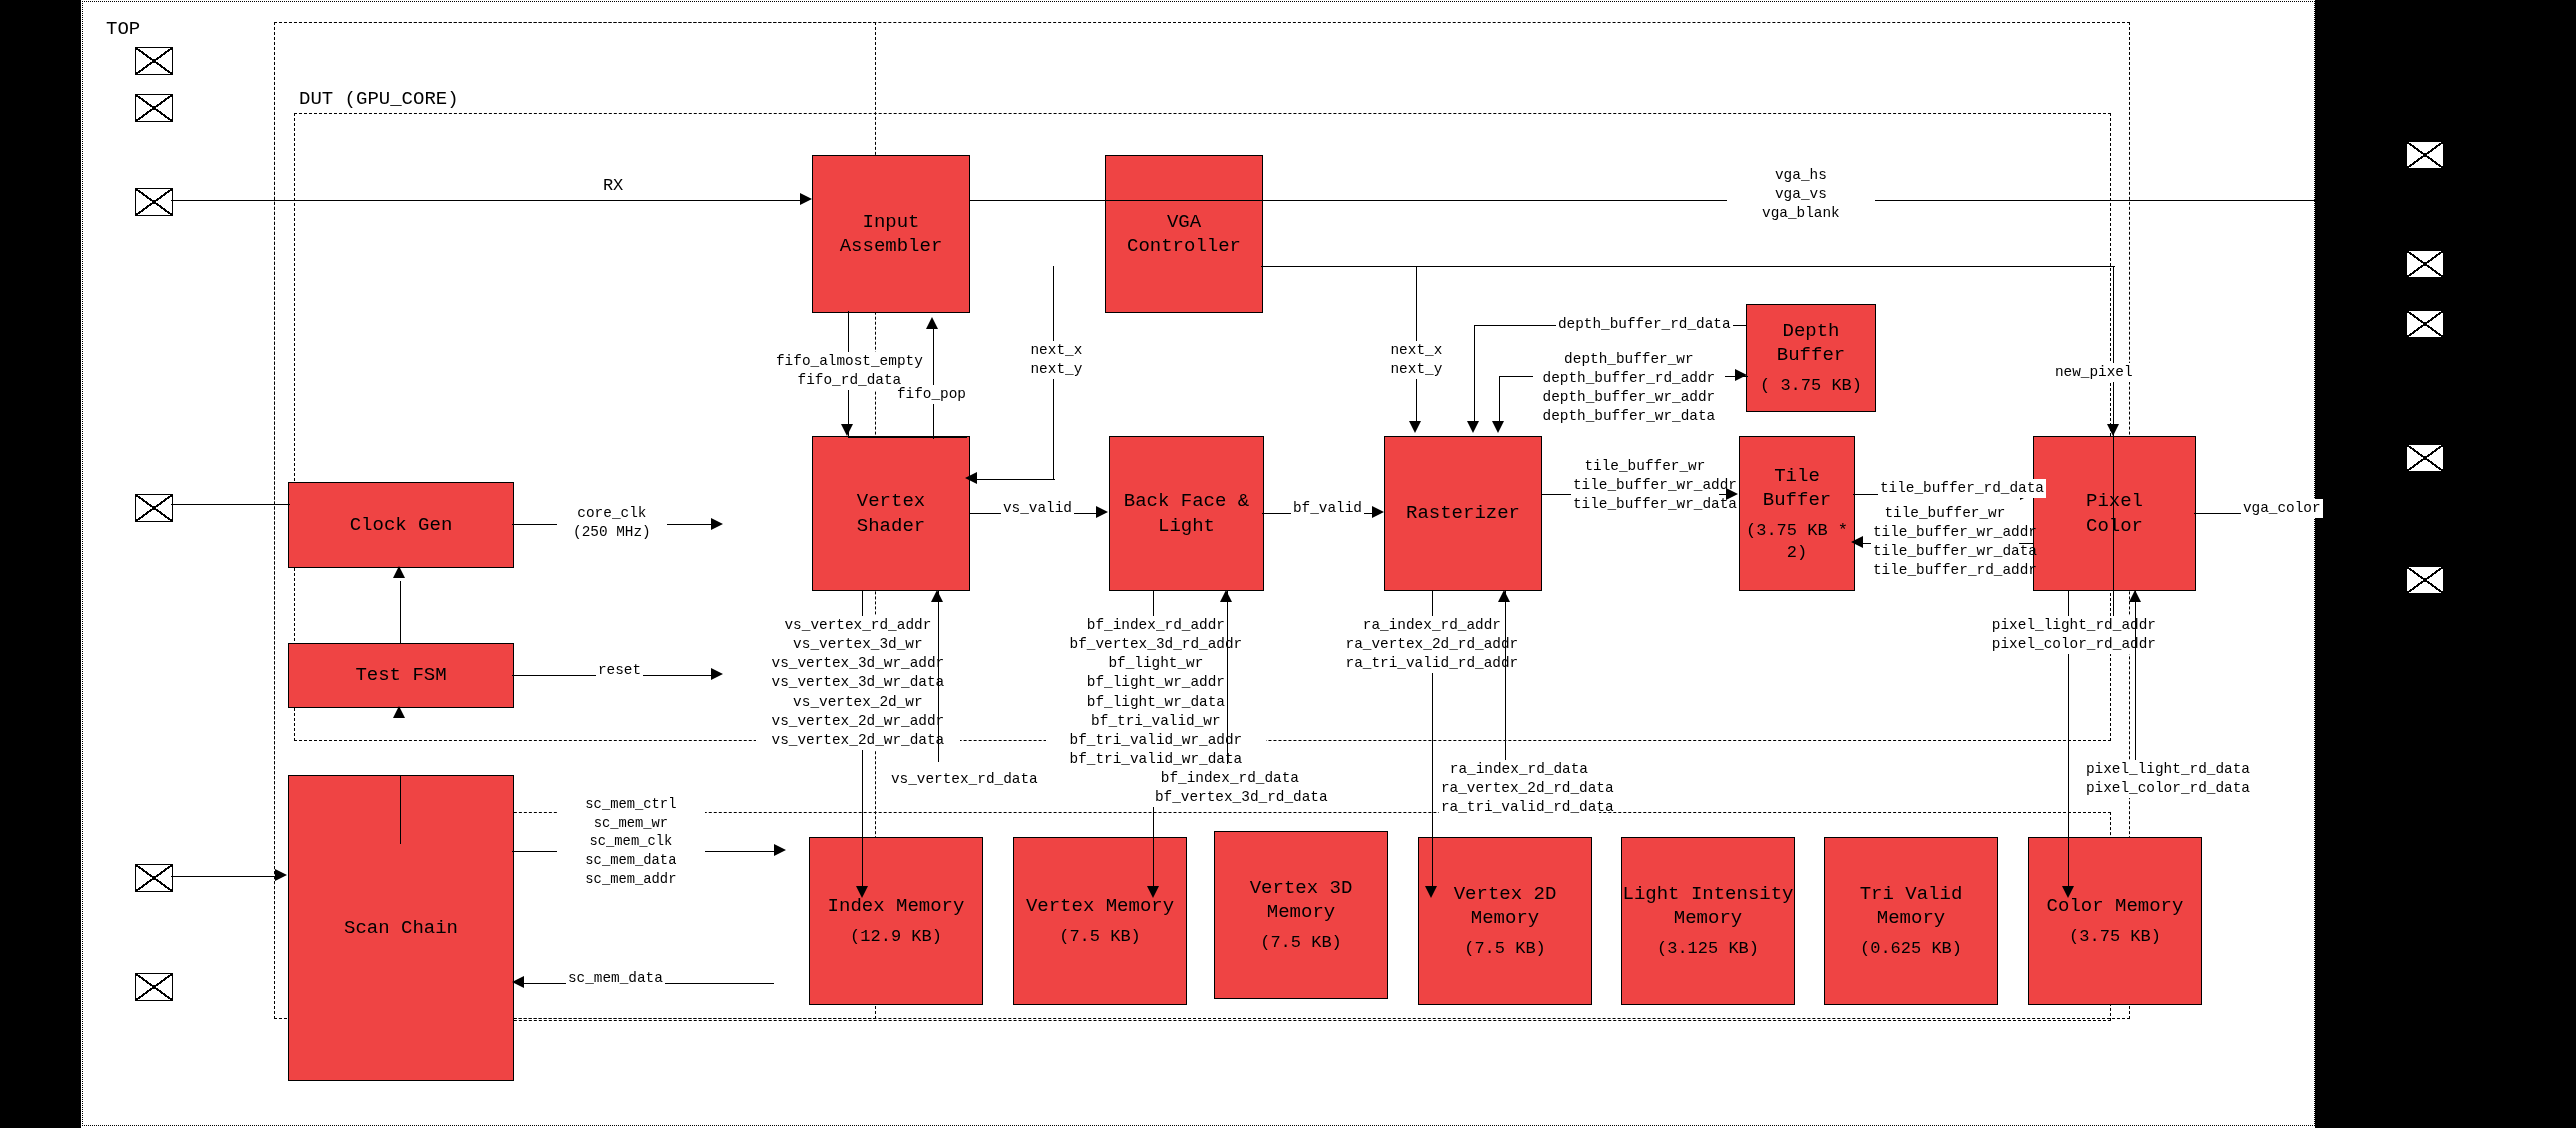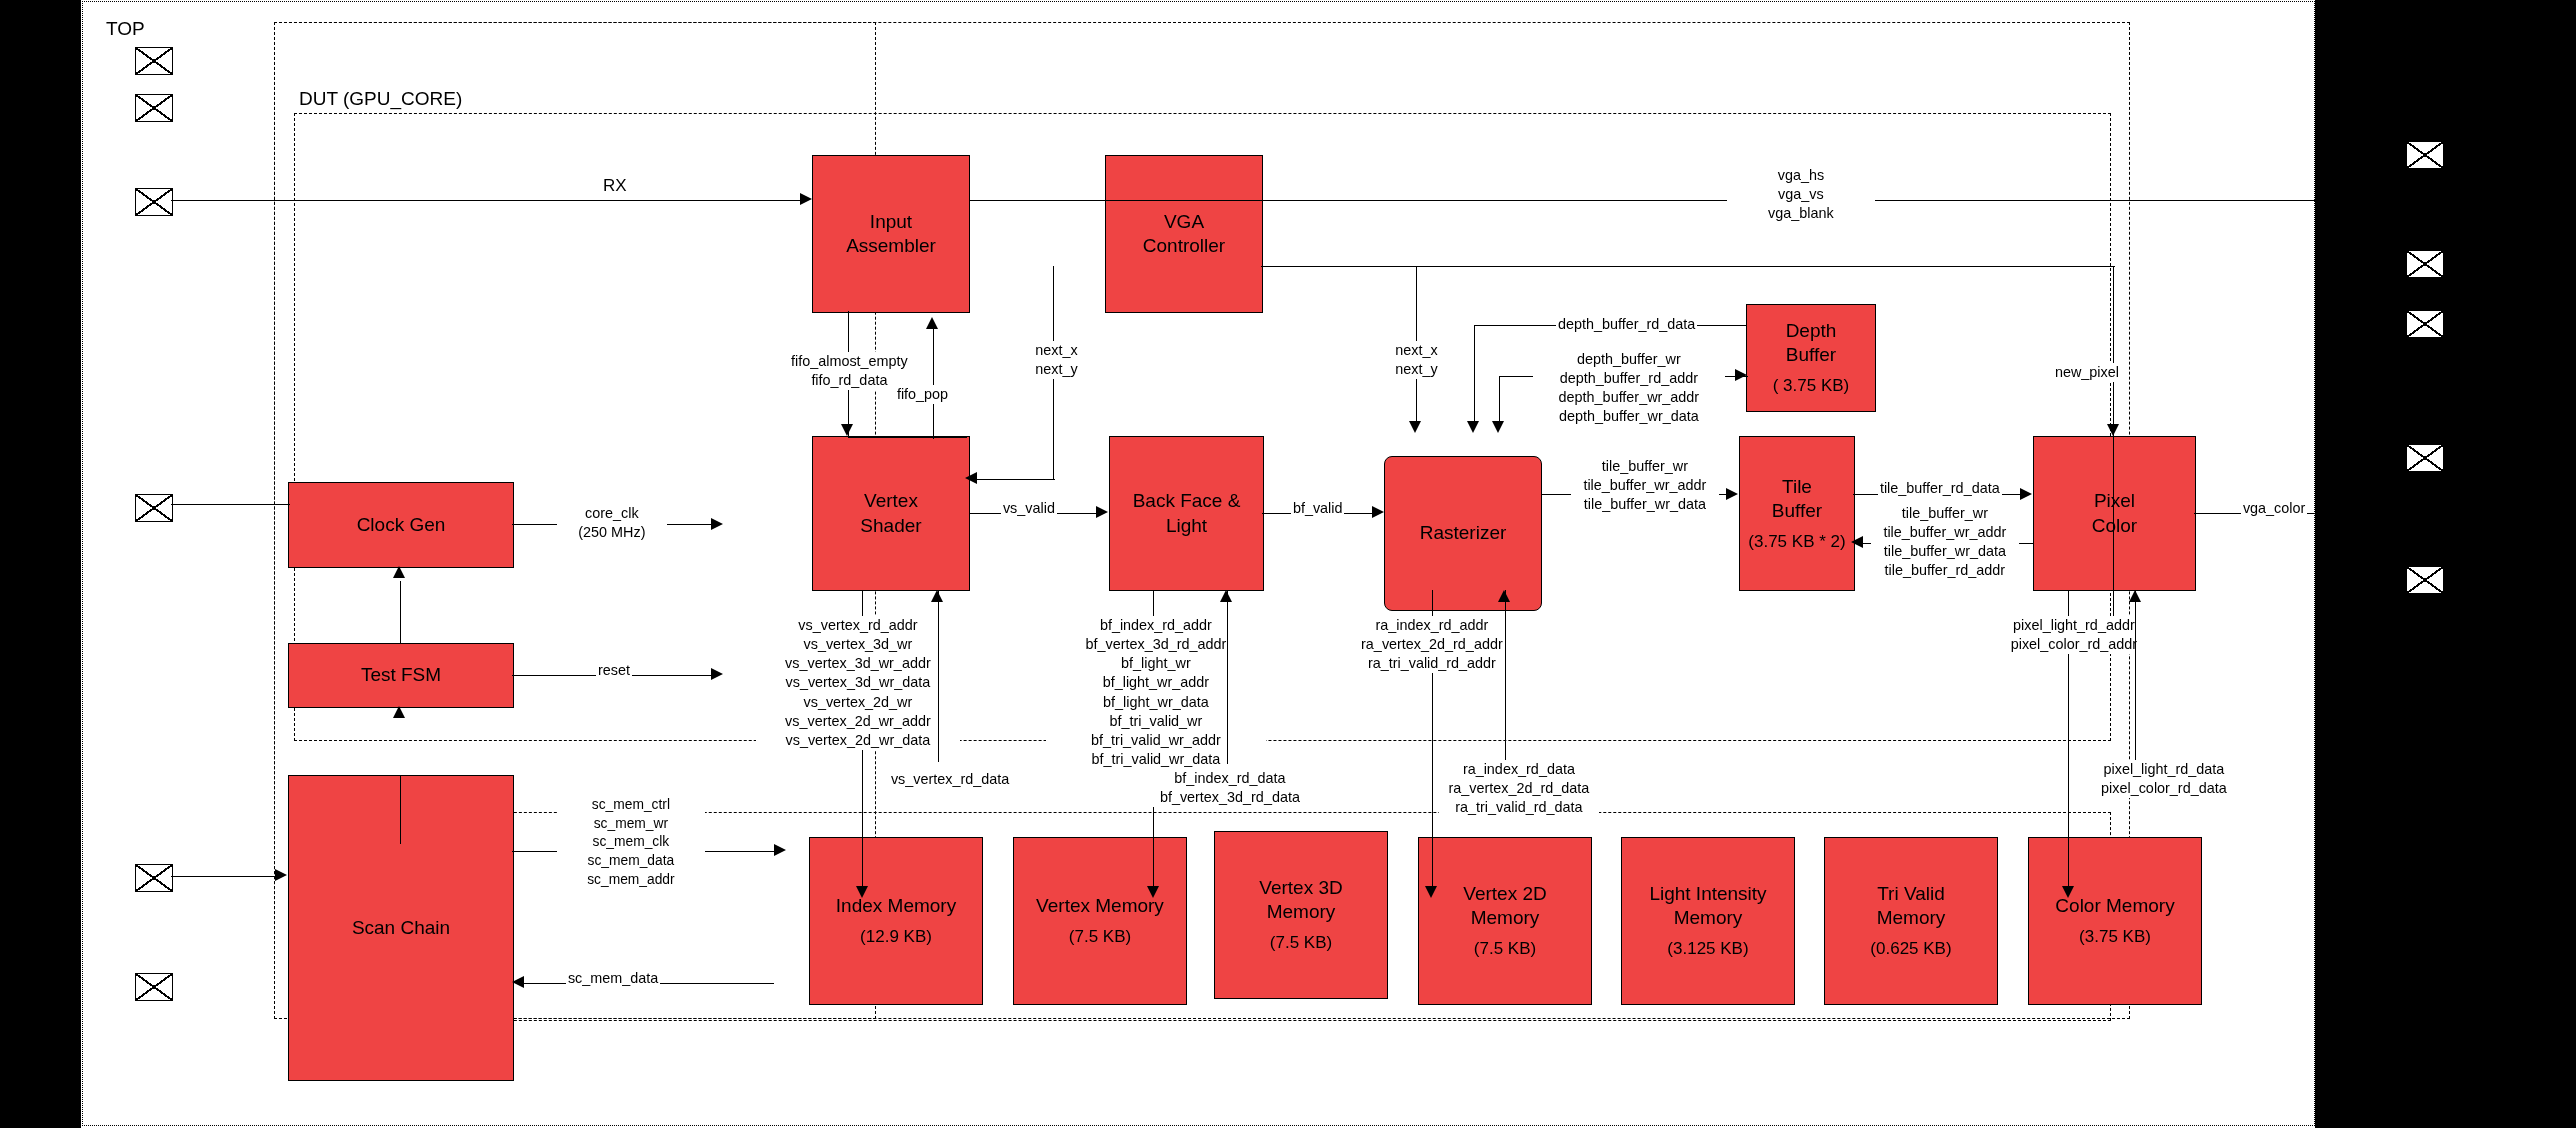--- a/index.html
+++ b/index.html
@@ -1,18 +1,18 @@
 <!DOCTYPE html>
 <html style="font-size:10px"><head>
 <meta charset="utf-8">
 <style>
   html,body{margin:0;padding:0;background:#000;}
   #root{
     position:relative;width:2576px;height:1128px;background:#000;
-    font-family:Liberation Sans, sans-serif;
+    font-family:Liberation Mono, monospace;
     color:#000;overflow:hidden;
   }
   
   .canvas{position:absolute;background:#fff;}
   .box{
     position:absolute;background:#ef4444;border:1.9px solid #000;
     display:flex;flex-direction:column;align-items:center;justify-content:center;
     text-align:center;line-height:1.28;
   }
   .box .title{font-size:19px;}
@@ -84,21 +84,21 @@
   </div>
 
   <div class="box" style="left:812px;top:436px;width:156px;height:153px;">
     <div class="title">Vertex<br>Shader</div>
   </div>
 
   <div class="box" style="left:1109px;top:436px;width:153px;height:153px;">
     <div class="title">Back Face &amp;<br>Light</div>
   </div>
 
-  <div class="box" style="left:1384px;top:456px;width:156px;height:153px;border-radius:8px;">
+  <div class="box" style="left:1384px;top:436px;width:156px;height:153px;">
     <div class="title">Rasterizer</div>
   </div>
 
   <div class="box" style="left:1739px;top:436px;width:114px;height:153px;">
     <div class="title">Tile<br>Buffer</div>
     <div class="sub">(3.75 KB * 2)</div>
   </div>
 
   <div class="box" style="left:2033px;top:436px;width:161px;height:153px;">
     <div class="title">Pixel<br>Color</div>

